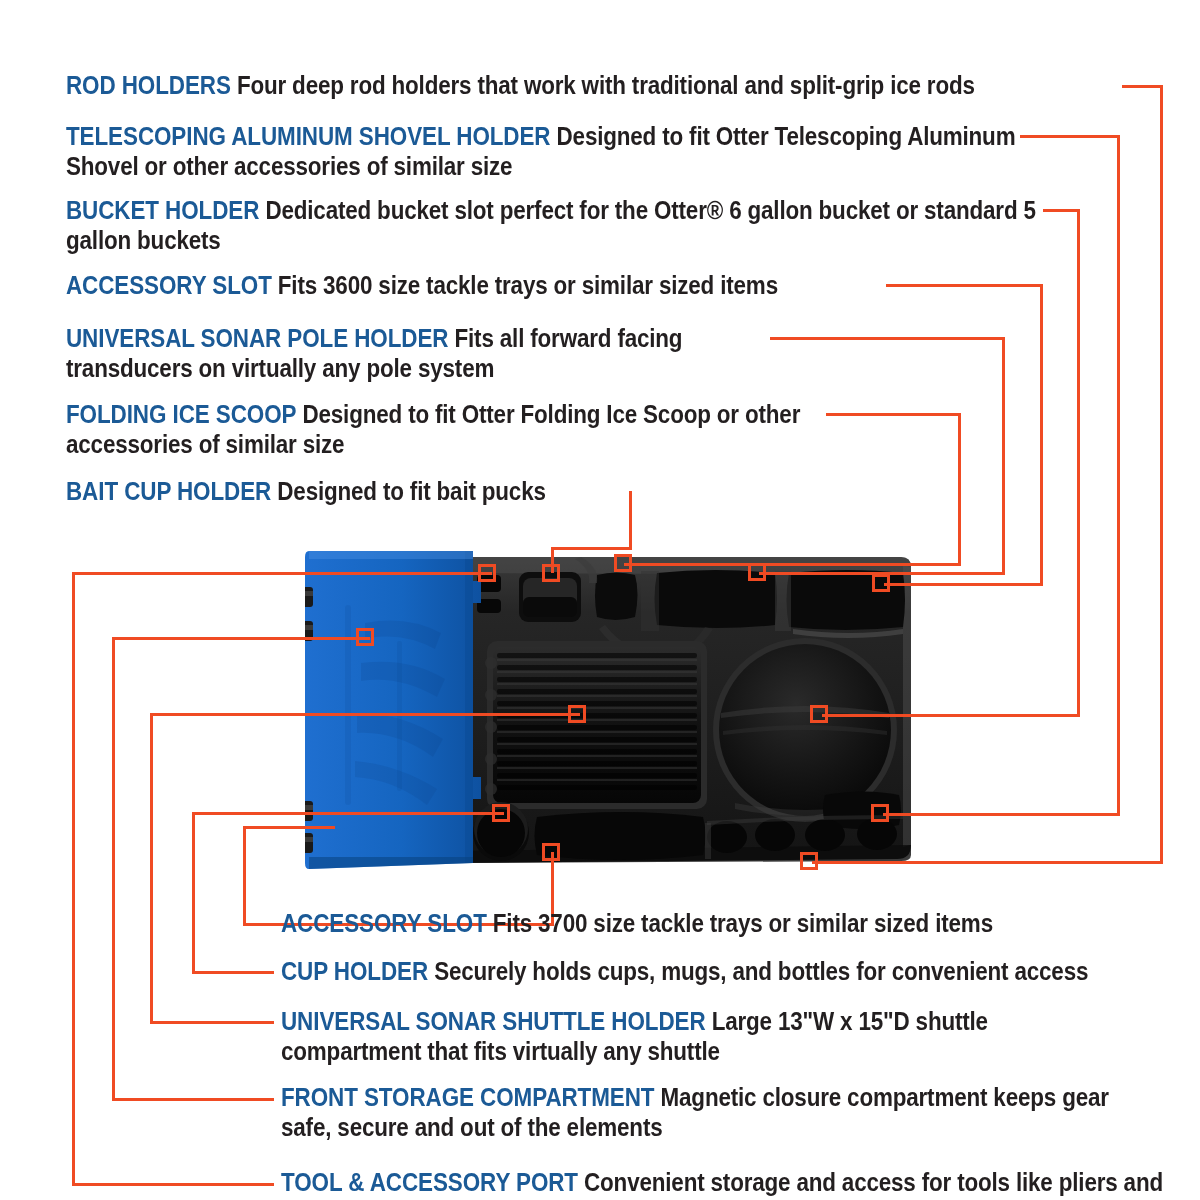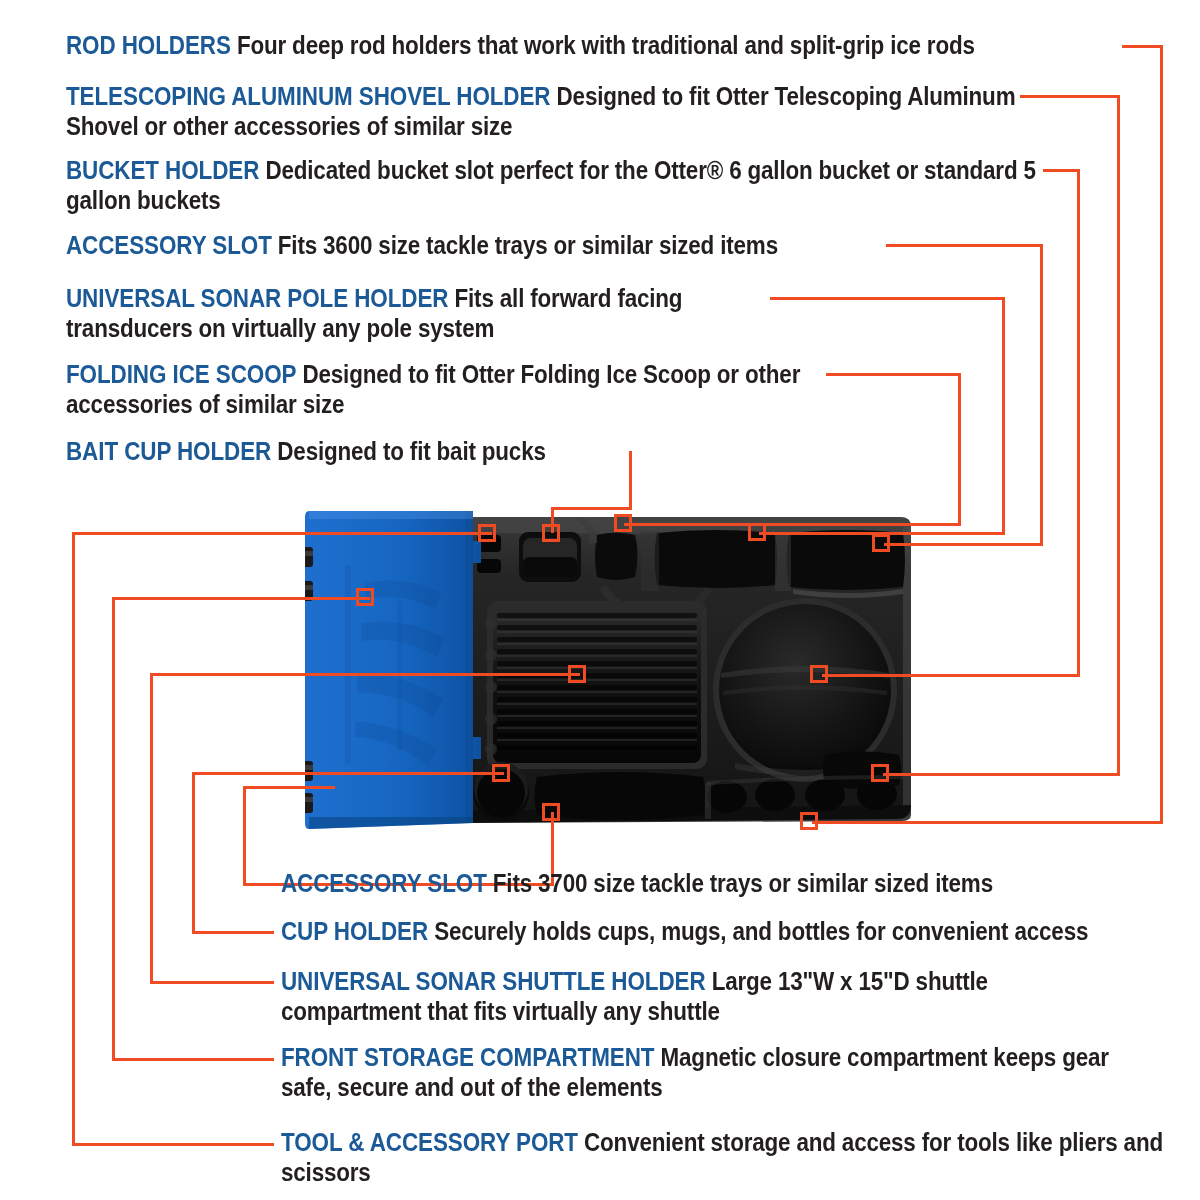--- a/index.html
+++ b/index.html
@@ -3,21 +3,21 @@
 <meta charset="utf-8">
 <style>
   html,body{margin:0;padding:0;}
   body{
     width:1200px;height:1200px;
     background:#ffffff;
     font-family:"Liberation Sans", sans-serif;
     overflow:hidden;
     position:relative;
   }
-  #stage{position:relative;width:1200px;height:844px;}
+  #stage{position:relative;width:1200px;height:844px;margin-top:40px;}
 
   
   .callout{
     position:absolute;
     font-family:"Liberation Sans Narrow","Liberation Sans",sans-serif;
     font-weight:700;
     font-size:25.5px;
     line-height:30px;
     color:#231f20;
     letter-spacing:-0.2px;

